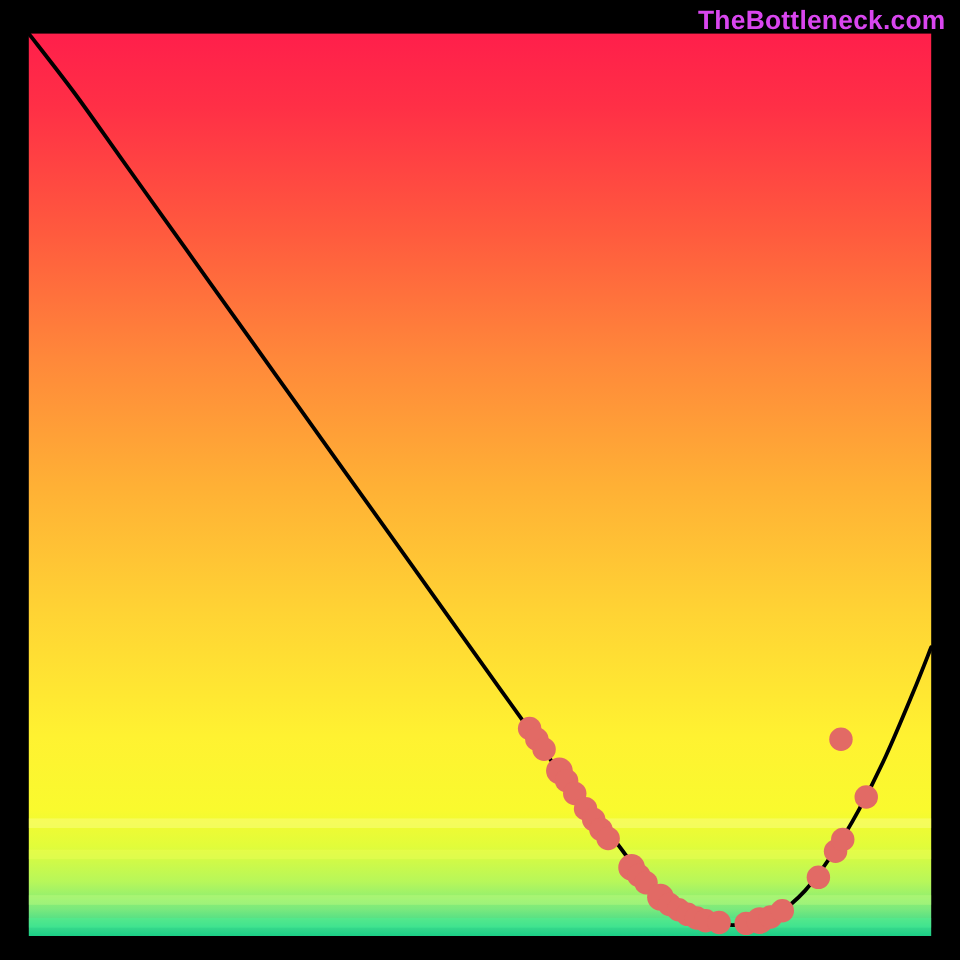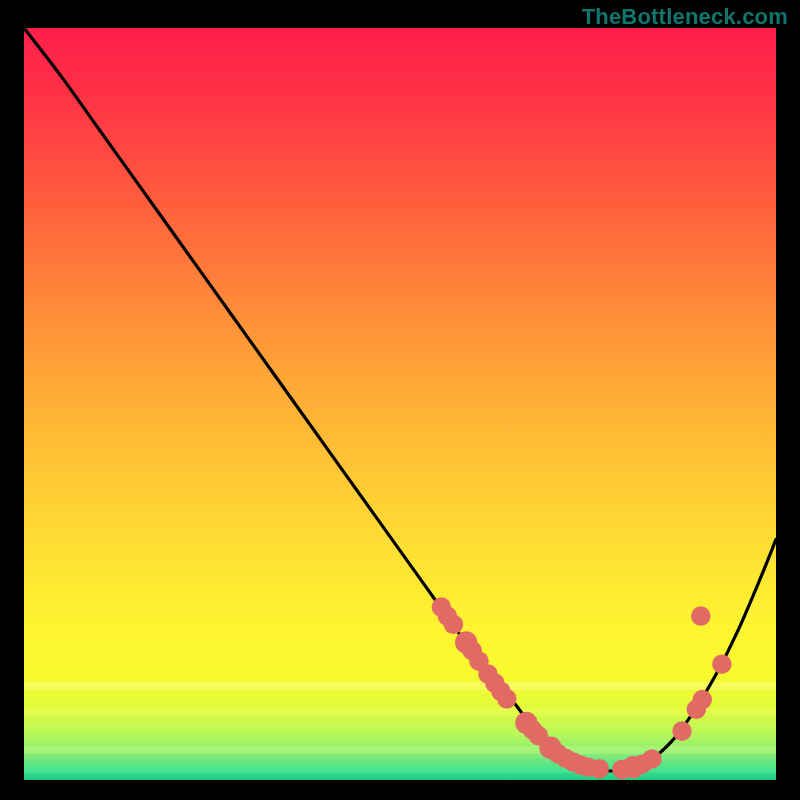--- a/index.html
+++ b/index.html
@@ -13,21 +13,21 @@
   }
   .container {
     position: relative;
     width: 800px;
     height: 800px;
   }
   .watermark {
     position: absolute;
     top: 4px;
     right: 12px;
-    color: #0f766e;
+    color: #d946ef;
     font-size: 22px;
     font-weight: 600;
     letter-spacing: 0.2px;
     z-index: 10;
   }
   .plot-area {
     position: absolute;
     left: 24px;
     top: 28px;
     width: 752px;

